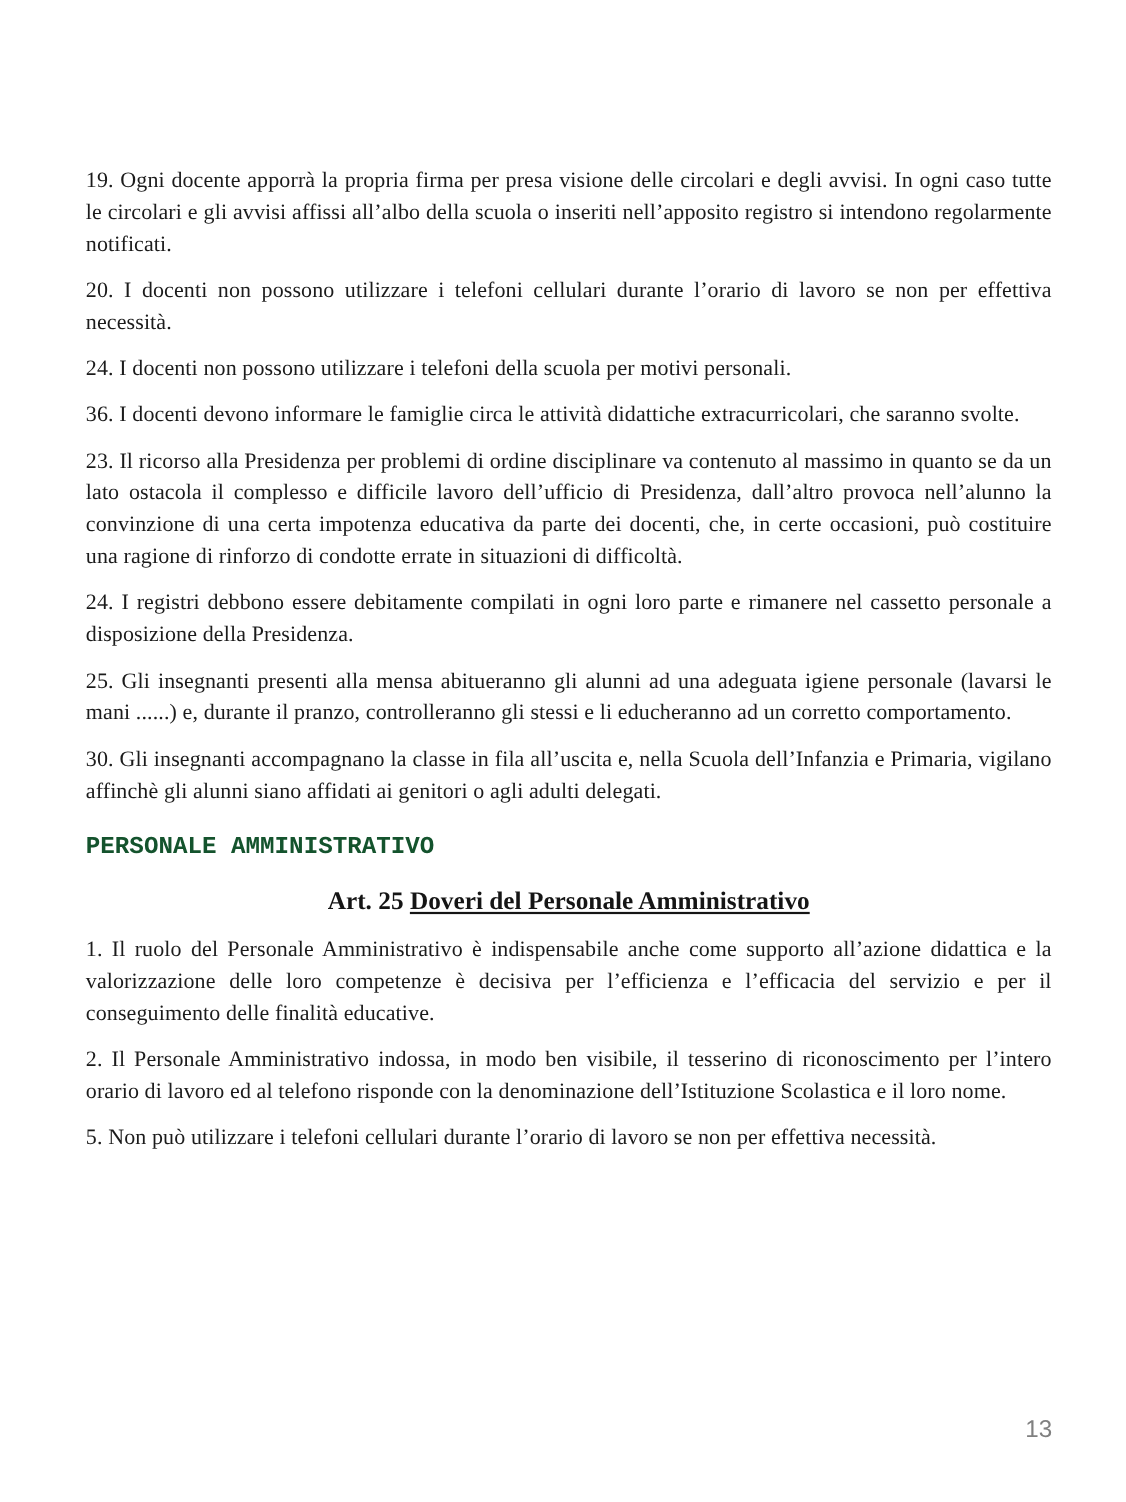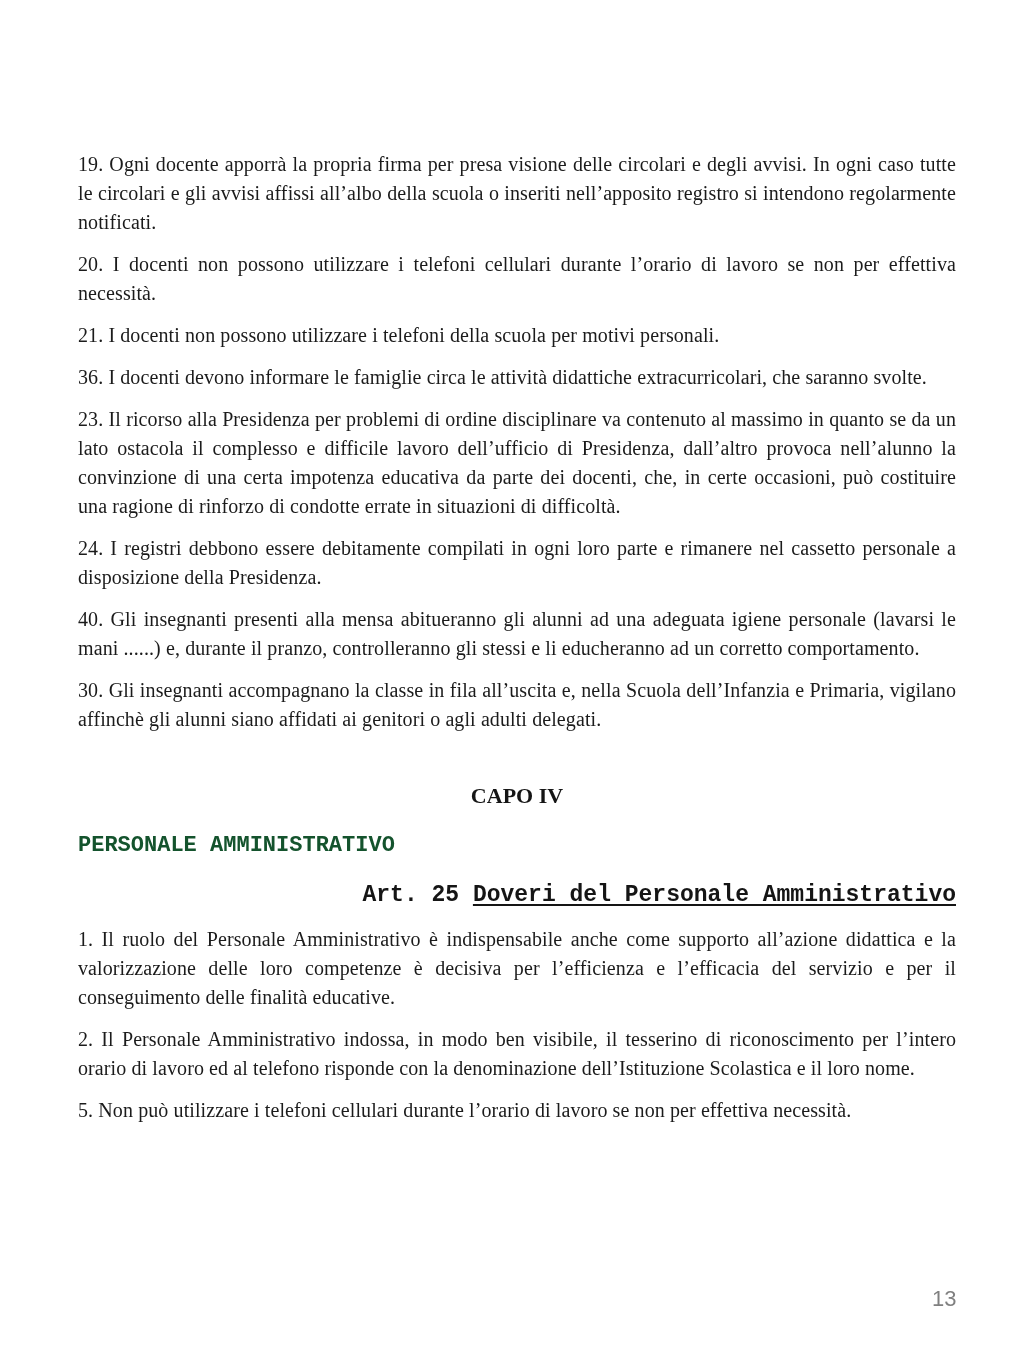--- a/index.html
+++ b/index.html
@@ -46,22 +46,21 @@
     line-height: 28px;
     color: #14532d;
     font-family: Liberation Mono, monospace;
   }
   .article-heading {
     margin: 20px 0 15px 0;
     font-size: 23px;
     font-weight: bold;
     line-height: 30px;
     color: #151515;
-    text-align: right;
-    font-family: Liberation Mono, monospace;
+    text-align: center;
   }
   .article-heading .underlined {
     text-decoration: underline;
     text-underline-offset: 3px;
   }
   .page-number {
     position: absolute;
     left: 932px;
     top: 1286px;
     font-family: "Liberation Sans", sans-serif;
@@ -70,28 +69,27 @@
   }
 </style>
 </head>
 <body>
 
 <div class="page">
   <div class="content">
 
     <p class="body-para">19. Ogni docente apporrà la propria firma per presa visione delle circolari e degli avvisi. In ogni caso tutte le circolari e gli avvisi affissi all’albo della scuola o inseriti nell’apposito registro si intendono regolarmente notificati.</p>
     <p class="body-para">20. I docenti non possono utilizzare i telefoni cellulari durante l’orario di lavoro se non per effettiva necessità.</p>
-    <p class="body-para">21. I docenti non possono utilizzare i telefoni della scuola per motivi personali.</p>
+    <p class="body-para">24. I docenti non possono utilizzare i telefoni della scuola per motivi personali.</p>
     <p class="body-para">36. I docenti devono informare le famiglie circa le attività didattiche extracurricolari, che saranno svolte.</p>
     <p class="body-para">23. Il ricorso alla Presidenza per problemi di ordine disciplinare va contenuto al massimo in quanto se da un lato ostacola il complesso e difficile lavoro dell’ufficio di Presidenza, dall’altro provoca nell’alunno la convinzione di una certa impotenza educativa da parte dei docenti, che, in certe occasioni, può costituire una ragione di rinforzo di condotte errate in situazioni di difficoltà.</p>
     <p class="body-para">24. I registri debbono essere debitamente compilati in ogni loro parte e rimanere nel cassetto personale a disposizione della Presidenza.</p>
-    <p class="body-para">40. Gli insegnanti presenti alla mensa abitueranno gli alunni ad una adeguata igiene personale (lavarsi le mani ......) e, durante il pranzo, controlleranno gli stessi e li educheranno ad un corretto comportamento.</p>
+    <p class="body-para">25. Gli insegnanti presenti alla mensa abitueranno gli alunni ad una adeguata igiene personale (lavarsi le mani ......) e, durante il pranzo, controlleranno gli stessi e li educheranno ad un corretto comportamento.</p>
     <p class="body-para">30. Gli insegnanti accompagnano la classe in fila all’uscita e, nella Scuola dell’Infanzia e Primaria, vigilano affinchè gli alunni siano affidati ai genitori o agli adulti delegati.</p>
 
-    <h1 class="chapter-title">CAPO IV</h1>
     <h2 class="chapter-subtitle">PERSONALE AMMINISTRATIVO</h2>
 
     <h3 class="article-heading"><span>Art. 25 </span><span class="underlined">Doveri del Personale Amministrativo</span></h3>
 
     <p class="body-para">1. Il ruolo del Personale Amministrativo è indispensabile anche come supporto all’azione didattica e la valorizzazione delle loro competenze è decisiva per l’efficienza e l’efficacia del servizio e per il conseguimento delle finalità educative.</p>
     <p class="body-para">2. Il Personale Amministrativo indossa, in modo ben visibile, il tesserino di riconoscimento per l’intero orario di lavoro ed al telefono risponde con la denominazione dell’Istituzione Scolastica e il loro nome.</p>
     <p class="body-para">5. Non può utilizzare i telefoni cellulari durante l’orario di lavoro se non per effettiva necessità.</p>
 
   </div>
 

